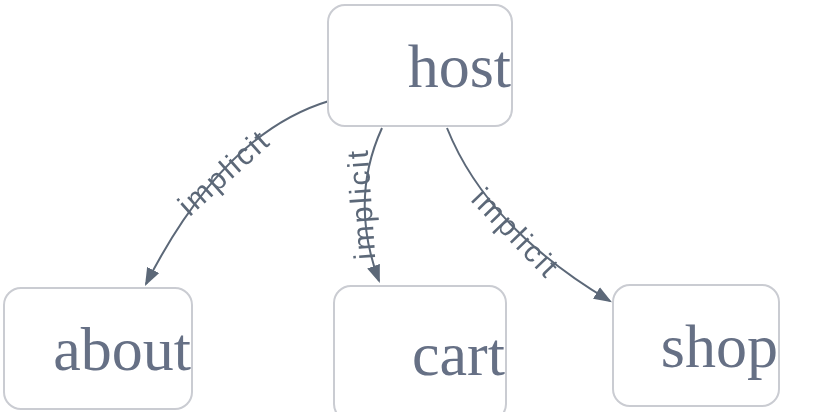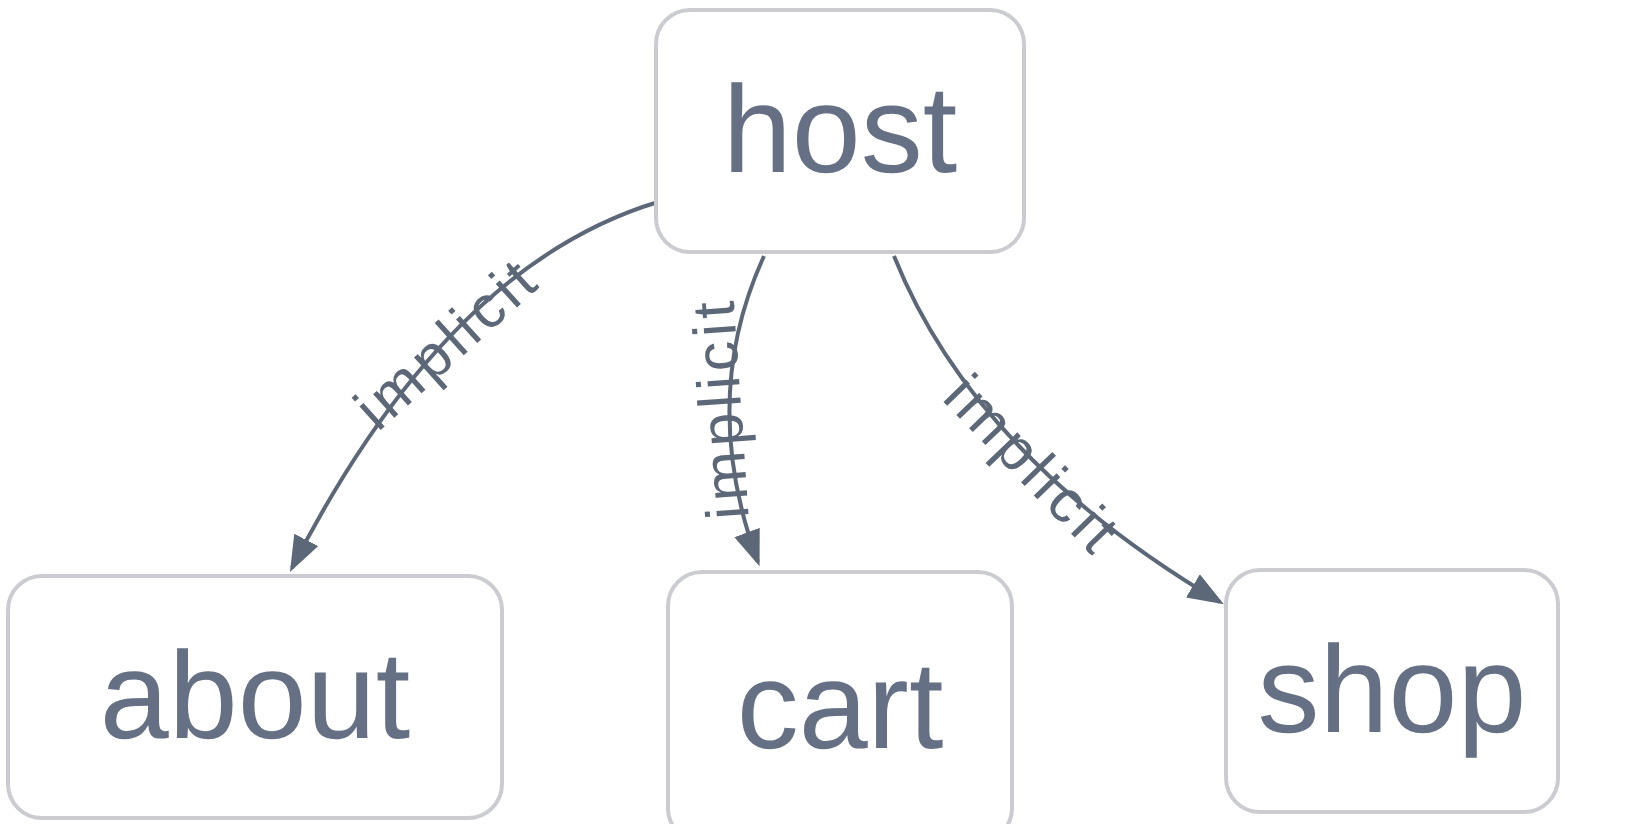--- a/index.html
+++ b/index.html
@@ -43,22 +43,23 @@
     text-anchor: middle;
     dominant-baseline: central;
   }
   .node {
     position: absolute;
     background: var(--node-fill);
     border: 2px solid var(--node-border);
     border-radius: 18px;
     display: flex;
     align-items: center;
-    justify-content: center;
+    justify-content: flex-end;
     cursor: pointer;
+    font-family: Liberation Serif, serif;
   }
   .node-label {
     color: var(--node-text);
     font-size: 62px;
     line-height: 1;
     white-space: nowrap;
   }
 </style>
 </head>
 <body>
@@ -85,21 +86,21 @@
     <g>
       <path class="edge-path" d="M 447 128 Q 487 228 610 301" marker-end="url(#arrow)"></path>
       <text class="edge-label" transform="translate(516,233) rotate(46)">implicit</text>
     </g>
   </svg>
 
   <div class="node" style="left:327px; top:4px; width:186px; height:123px;">
     <span class="node-label">host</span>
   </div>
 
-  <div class="node" style="left:3px; top:287px; width:249px; height:123px;">
+  <div class="node" style="left:3px; top:287px; width:190px; height:123px;">
     <span class="node-label">about</span>
   </div>
 
   <div class="node" style="left:333px; top:285px; width:174px; height:137px;">
     <span class="node-label">cart</span>
   </div>
 
   <div class="node" style="left:612px; top:284px; width:168px; height:123px;">
     <span class="node-label">shop</span>
   </div>

